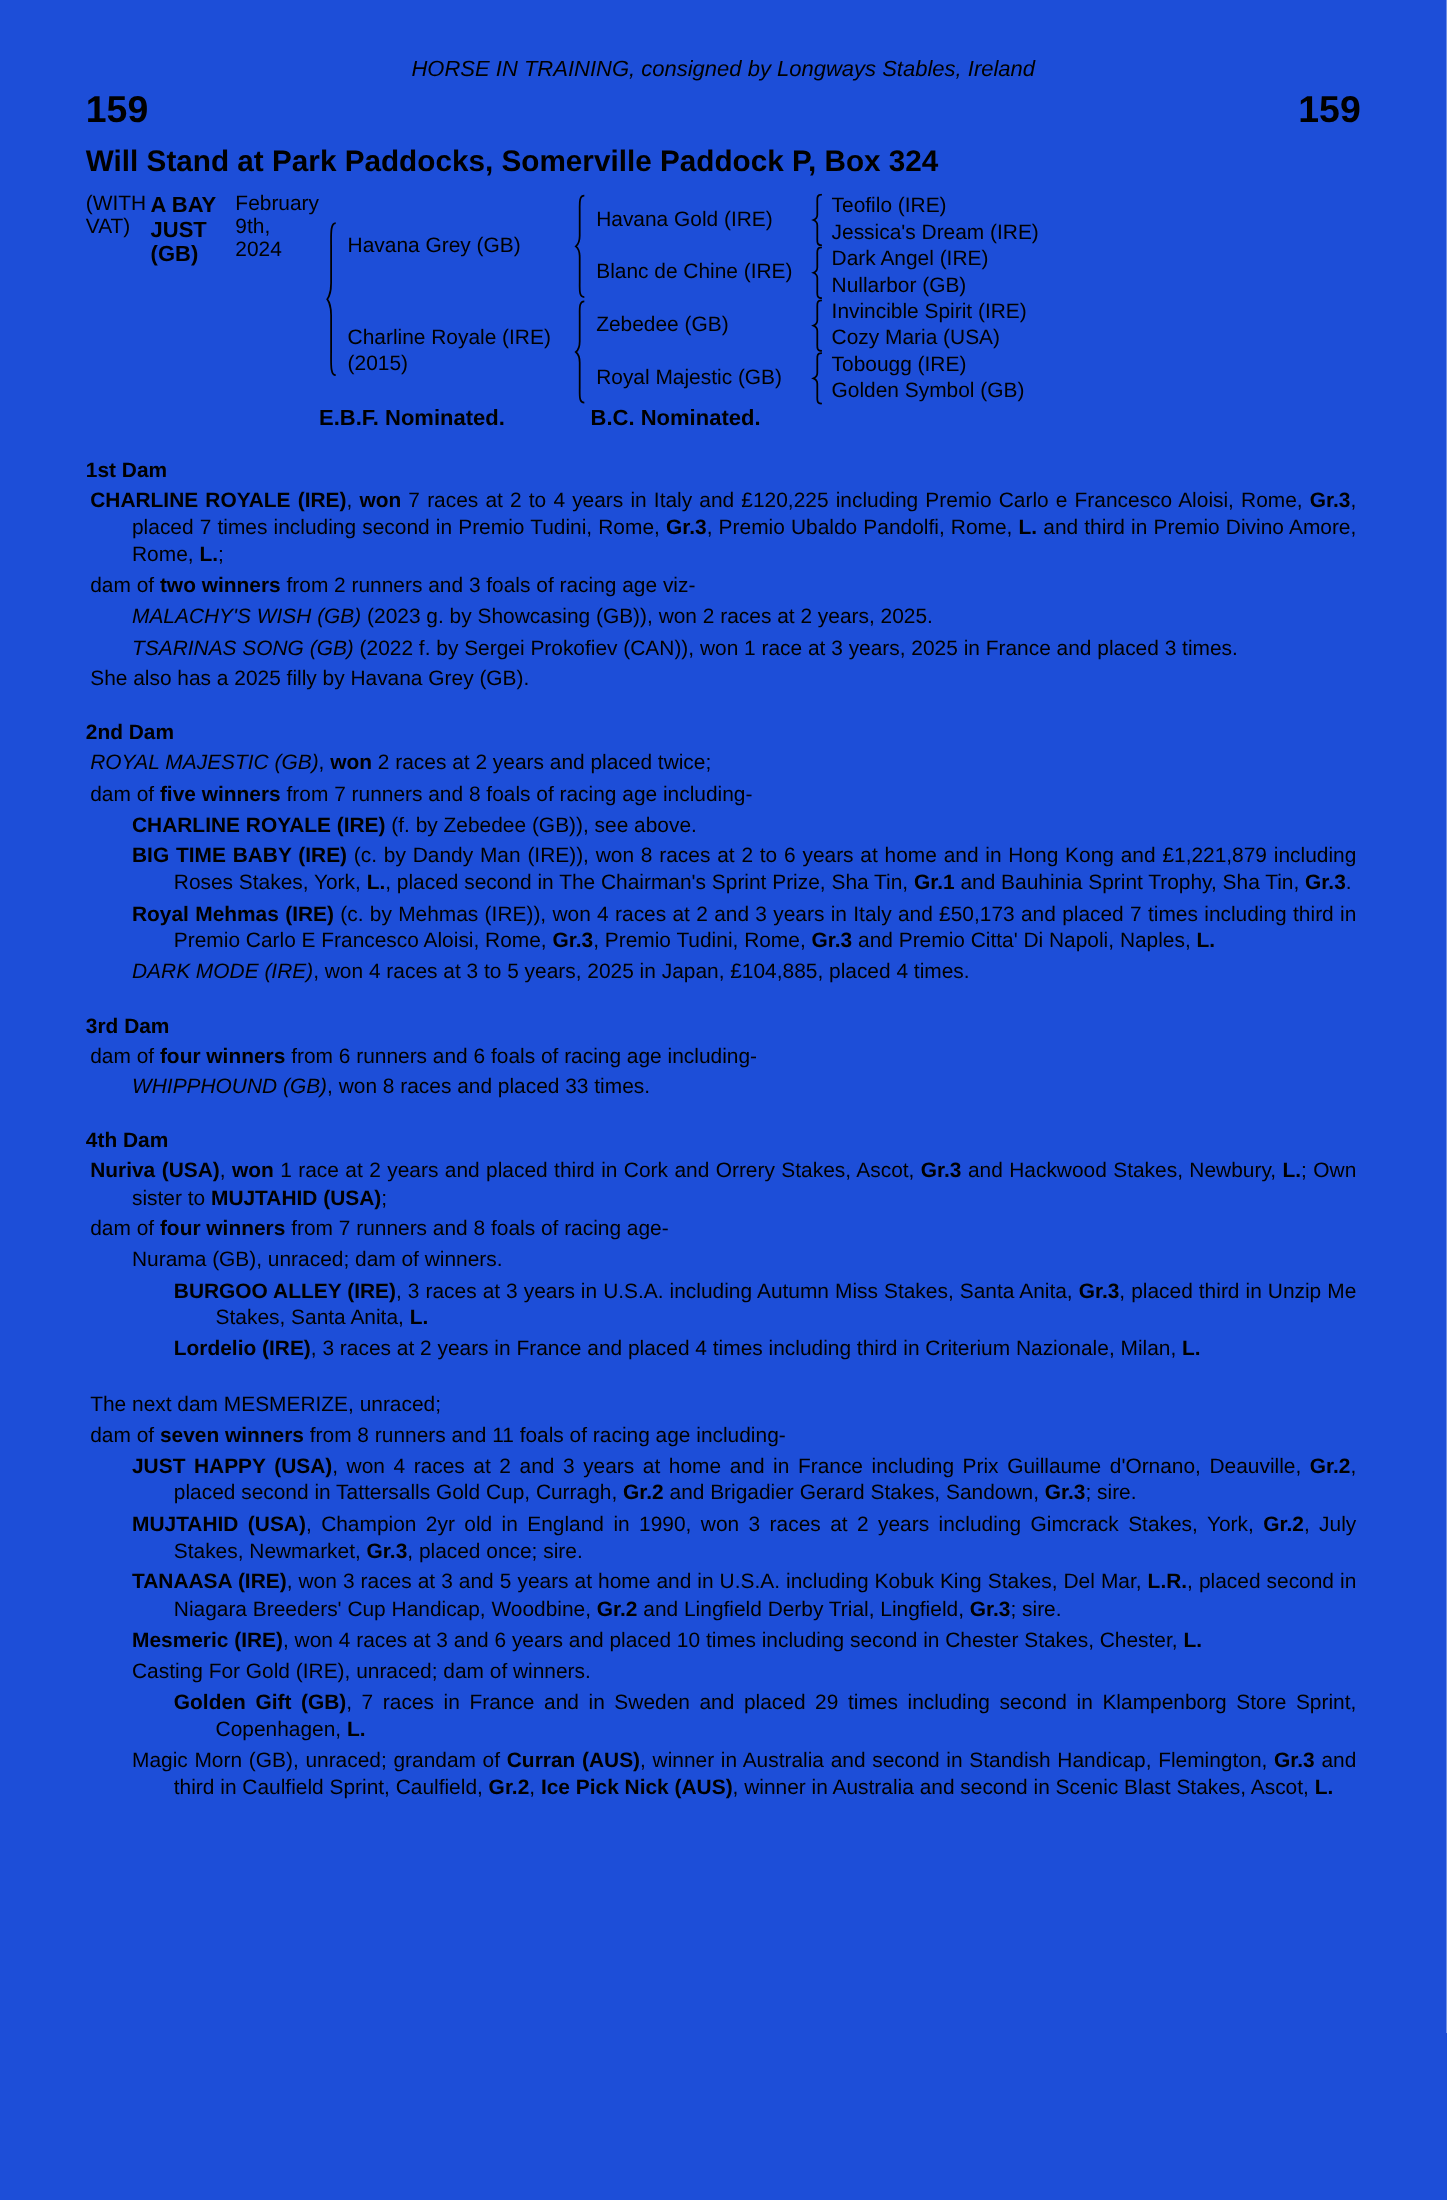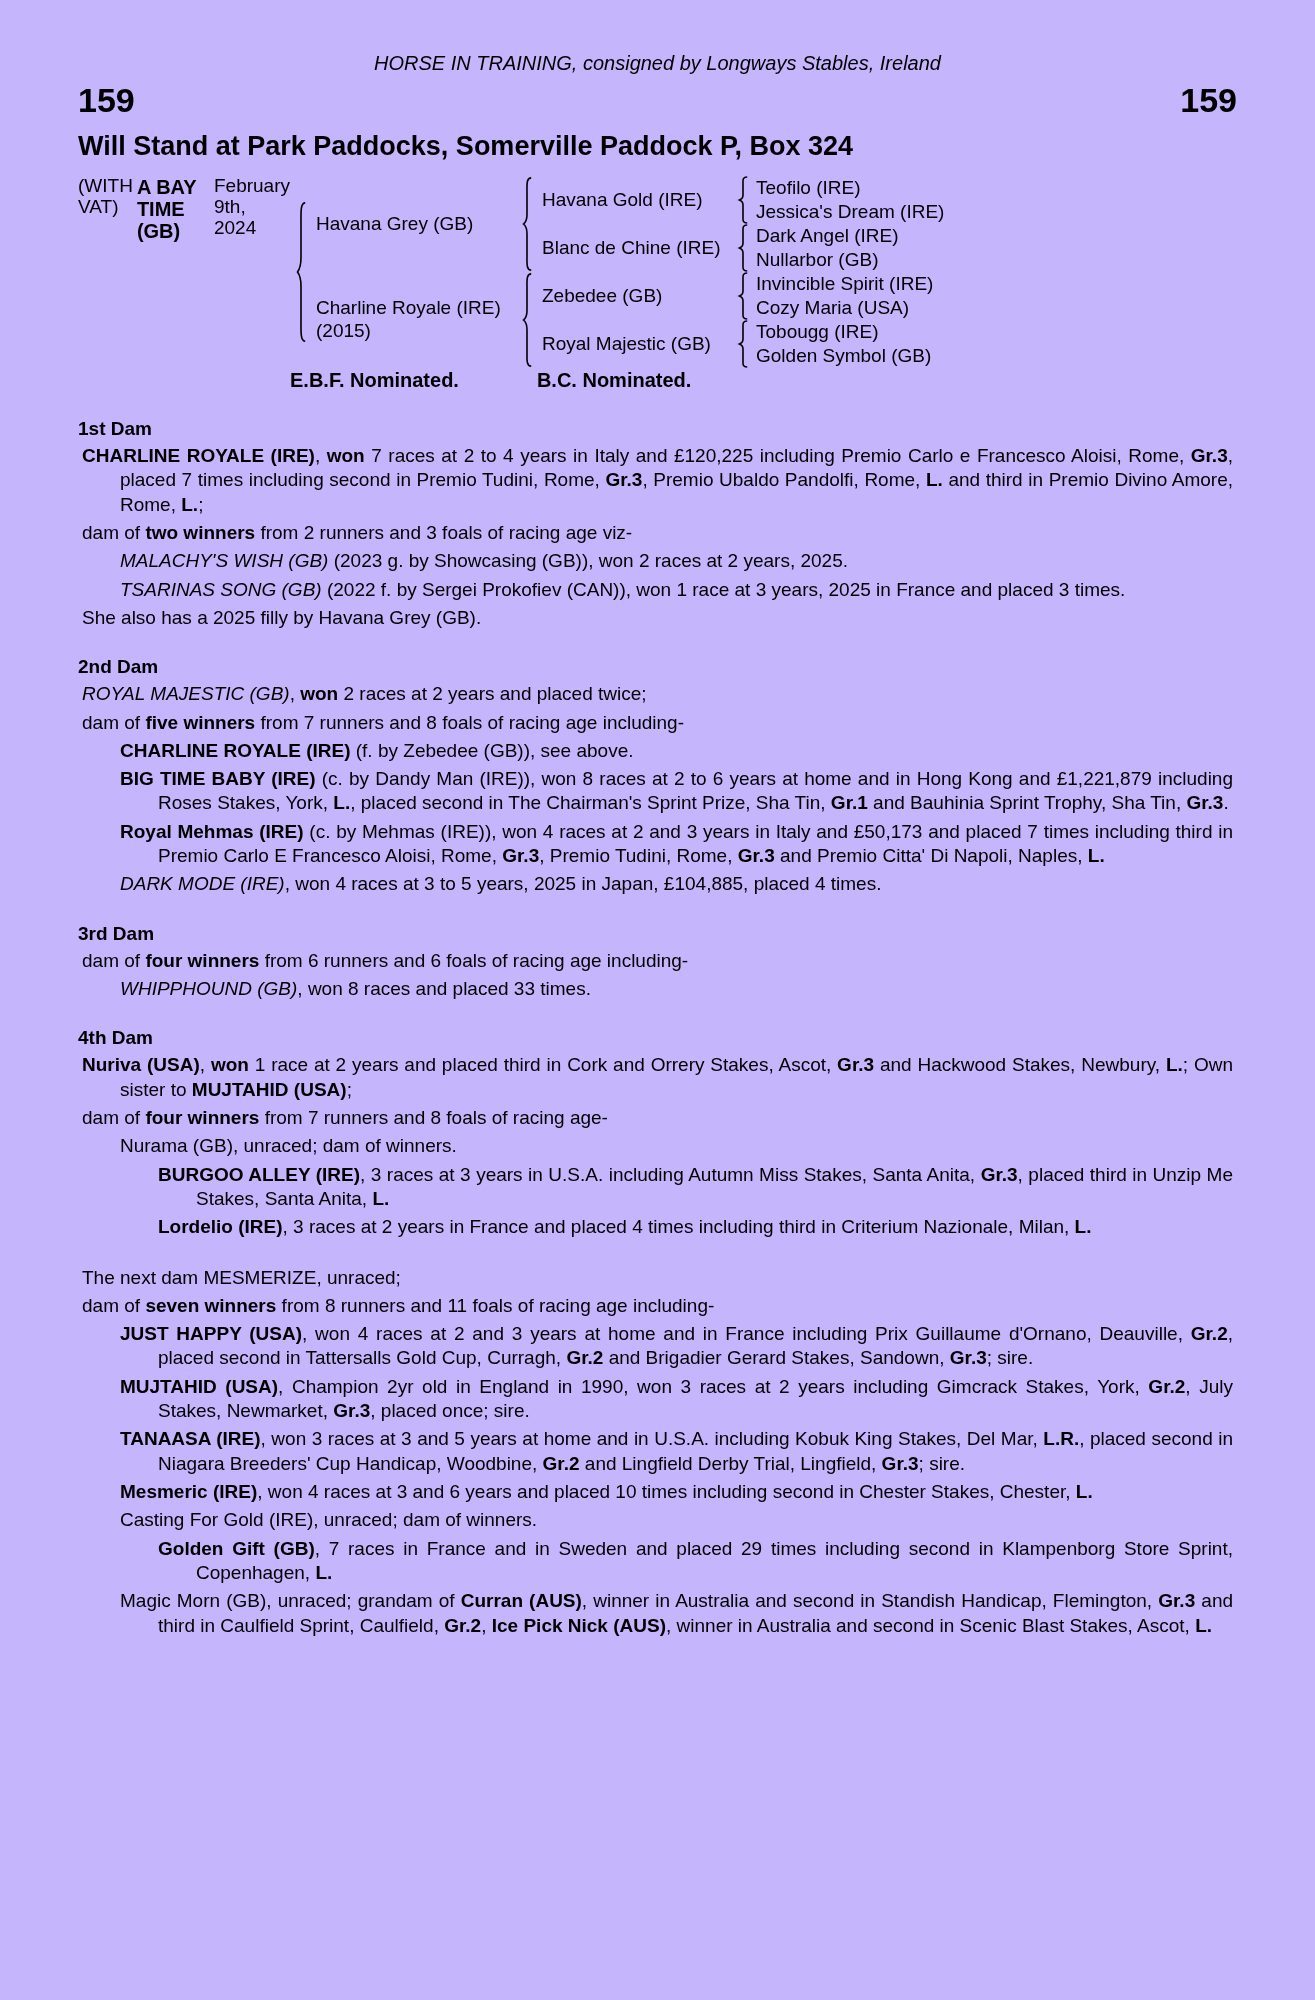--- a/index.html
+++ b/index.html
@@ -5,21 +5,21 @@
   * { box-sizing: border-box; }
   html, body { margin: 0; padding: 0; background: #ffffff; }
   .page {
     width: 1315px;
     min-height: 2000px;
     margin: 0 auto;
     padding: 52px 78px 60px 78px;
     font-family: "Liberation Sans", sans-serif;
     font-size: 19px;
     color: #000;
-    background: #c4b5fd;
+    background: #1d4ed8;
   }
   .consignor { font-style: italic; font-size: 20px; text-align: center; }
   .lot-row { display: flex; justify-content: space-between; font-size: 34px; font-weight: bold; line-height: 1; margin-top: 8px; }
   .stand-line { font-weight: bold; font-size: 27px; margin-top: 14px; }
 
   .ped-grid {
     display: grid;
     grid-template-columns: 212px 26px 200px 26px 190px 24px 1fr;
     grid-auto-rows: 24px;
     margin-top: 14px;
@@ -53,21 +53,21 @@
     <span>159</span>
     <span>159</span>
   </div>
 
   <div class="stand-line">Will Stand at Park Paddocks, Somerville Paddock P, Box 324</div>
 
   <div class="ped-grid">
 
     <div class="cell info" style="grid-area:1/1/9/2">
       <div>(WITH VAT)</div>
-      <div class="colt-name">A BAY TIME (GB)</div>
+      <div class="colt-name">A BAY JUST (GB)</div>
       <div>February 9th, 2024</div>
     </div>
 
     <div class="cell brace" style="grid-area:2/2/8/3">
       <svg class="brace-svg" viewBox="0 0 20 100" preserveAspectRatio="none">
           <path d="M16 2 C9 2 10 9 10 16 L10 40 C10 47 5 50 5 50 C5 50 10 53 10 60 L10 84 C10 91 9 98 16 98" fill="none" stroke="#000" stroke-width="1.6" vector-effect="non-scaling-stroke"></path>
         </svg>
     </div>
 
     <div class="cell" style="grid-area:1/3/5/4">Havana Grey (GB)</div>

